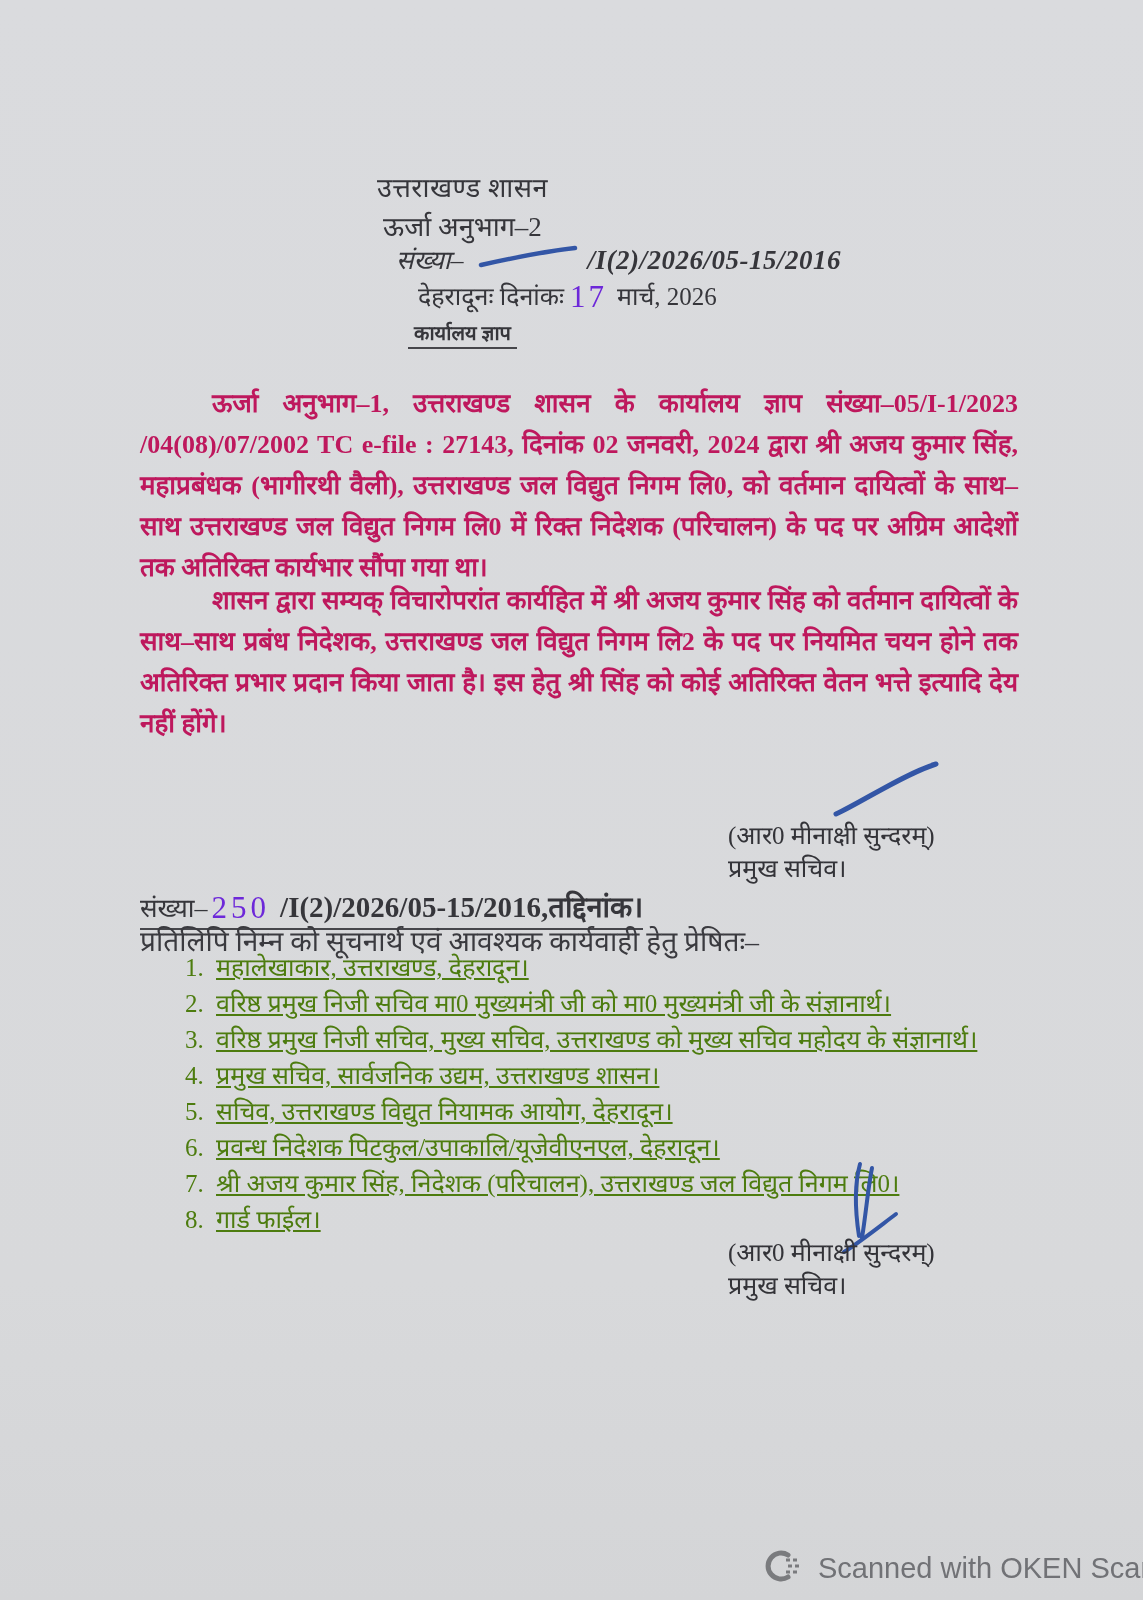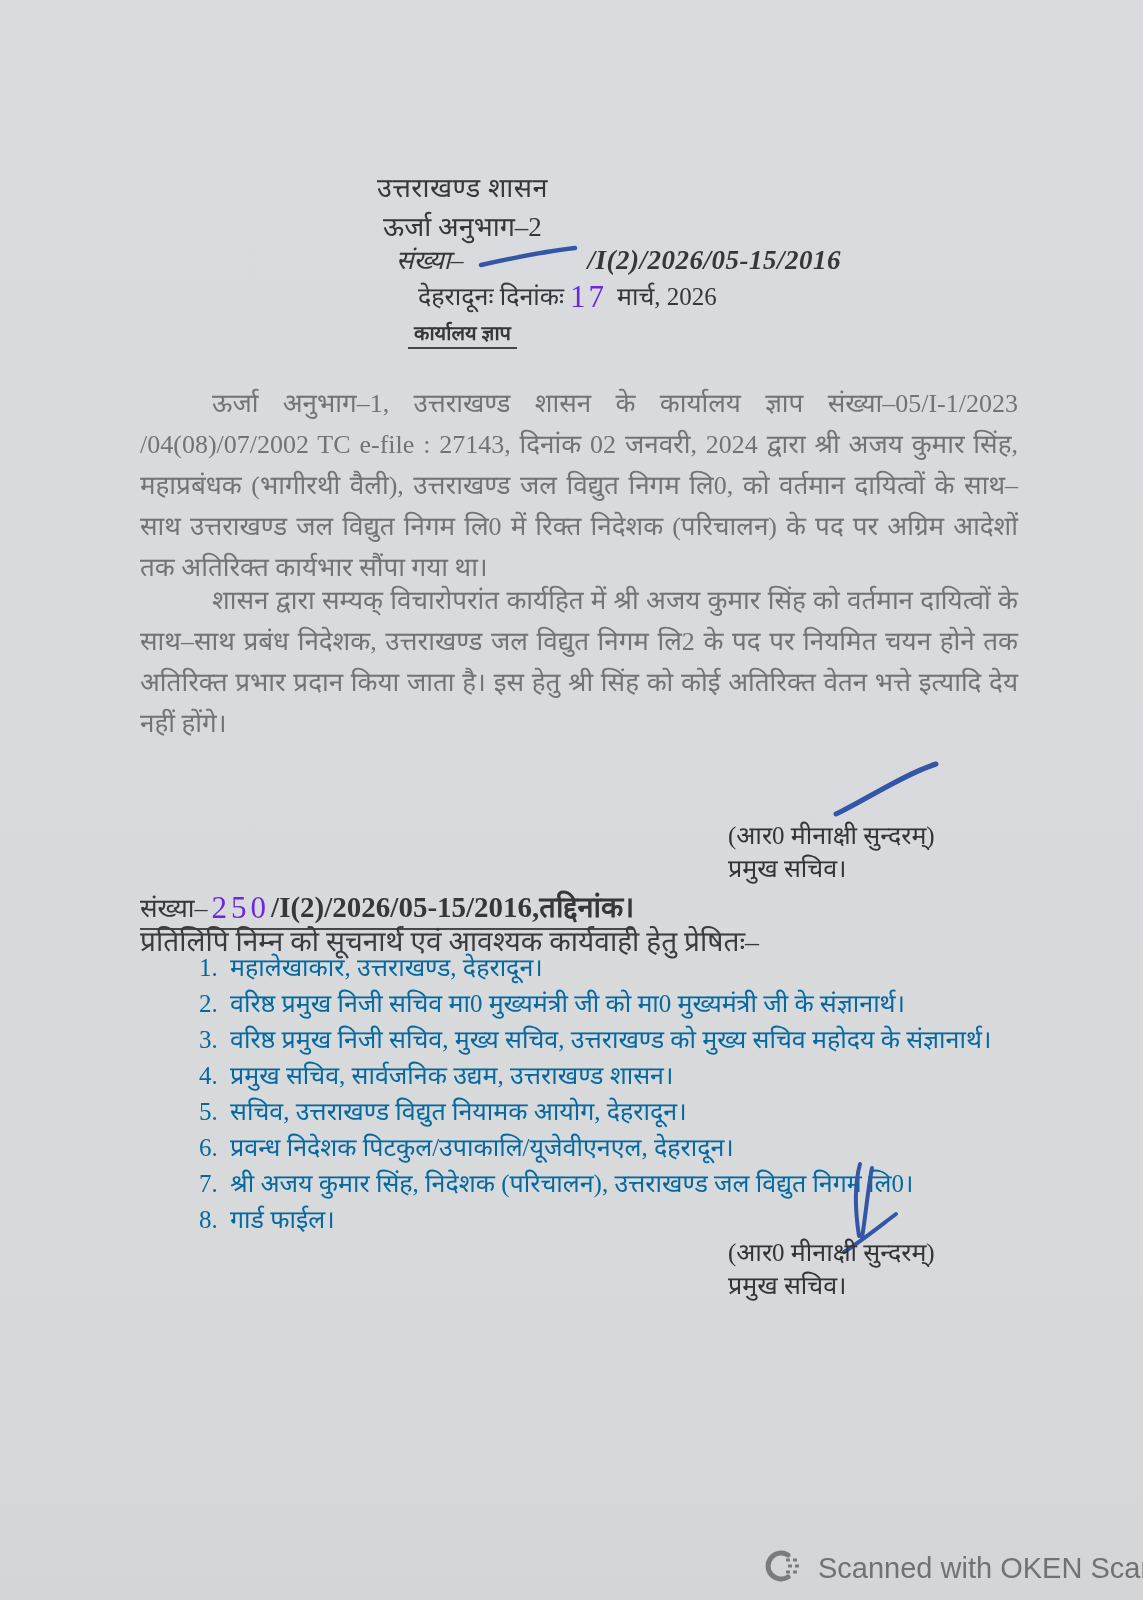--- a/index.html
+++ b/index.html
@@ -14,42 +14,43 @@
   .centered { left:0; width:925px; text-align:center; }
   .dev { font-family:"Liberation Serif","DejaVu Serif",serif; }
   .org-line   { top:168px; font-size:27px; letter-spacing:0.5px; }
   .dept-line  { top:207px; font-size:27px; }
   .number-line{ top:241px; left:396px; font-size:26px; white-space:nowrap;font-style:italic; }
   .number-line .num-val { font-weight:700; font-size:27px; letter-spacing:0.5px; }
   .swoosh { display:inline-block; vertical-align:middle; margin:0 10px 6px 14px; }
   .date-line { top:277px; left:418px; font-size:25px; white-space:nowrap; }
   .hand { color:#6d28d9; font-family:cursive; }
   .hand-17 { font-size:31px; letter-spacing:3px; display:inline-block; margin:0 10px 0 6px; transform:translateY(2px); }
-  .hand-250 { font-size:31px; letter-spacing:4px; display:inline-block; margin:0 1px 0 4px; transform:translateY(1px); }
+  .hand-250 { font-size:31px; letter-spacing:4px; display:inline-block; margin:0 10px 0 4px; transform:translateY(1px); }
   .doc-title { top:319px; font-size:20px; font-weight:700; }
   .doc-title span { border-bottom:2px solid #46464b; padding:0 6px 3px; }
   .para {
     left:140px; width:878px;
     font-size:26px; line-height:41px;
     text-align:justify; text-indent:72px;
-    color:#737373;
+    color:#be185d;
+    font-weight:bold;
   }
   .para1 { top:383px; }
   .para2 { top:580px; }
   .sig-block { left:728px; width:284px; font-size:25px; line-height:33px; color:#333338; }
   .sig1 { top:819px; }
   .sig2 { top:1236px; }
   .ref-line { top:886px; left:140px; font-size:26px; white-space:nowrap; }
   .ref-underline { display:inline-block; border-bottom:2px solid #46464b; padding-bottom:3px; }
   .ref-line .num-val { font-weight:700; font-size:29px;text-align:center; }
   .copy-line { top:921px; left:140px; font-size:28px; color:#3a3a3f; }
   ol.recipients {
-    top:950px; left:190px; width:812px;
+    top:950px; left:176px; width:812px;
     margin:0; padding-left:34px;
-    font-size:25px; line-height:36px; color:#0369a1;
+    font-size:25px; line-height:36px; color:#4d7c0f;text-decoration:underline;
   }
   ol.recipients li { padding-left:6px; }
   .footer { top:1548px; left:758px; display:flex; align-items:center; gap:14px; }
   .footer .scan-text {
     font-family:"Liberation Sans","DejaVu Sans",sans-serif;
     font-size:29px; color:#717276; white-space:nowrap;
   }
 </style>
 </head>
 <body>

